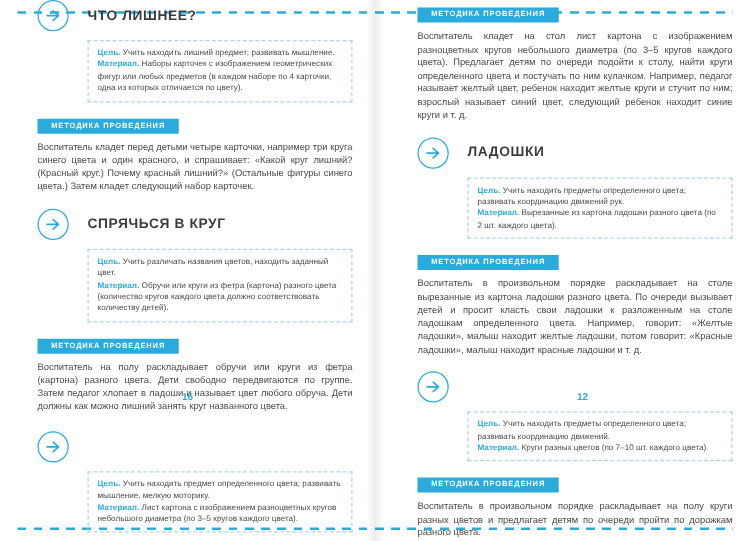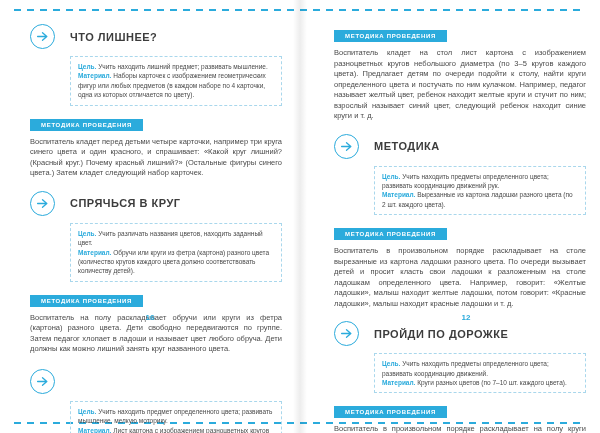--- a/index.html
+++ b/index.html
@@ -17,21 +17,20 @@
     background: repeating-linear-gradient(90deg, #2babdc 0 7px, transparent 7px 13px);
   }
   .dash-top { top: 9px; }
   .dash-bottom { bottom: 9px; }
   .gutter {
     position: absolute; left: 293px; top: 0; width: 14px; height: 100%;
     background: linear-gradient(90deg, rgba(0,0,0,0) 0%, rgba(0,0,0,0.07) 50%, rgba(0,0,0,0) 100%);
   }
   .page {
     position: absolute; top: 0; height: 335px; width: 300px;
-    padding-top: 24px;
   }
   .page-left  { left: 0;   padding-left: 30px; padding-right: 18px; }
   .page-right { left: 316px; padding-left: 18px; padding-right: 30px; }
 
   .section { margin-bottom: 12px; }
   .section-gap { margin-top: 14px; }
 
   .sec-head { display: flex; align-items: center; gap: 15px; margin-bottom: 7px; }
   .circle-icon {
     width: 25px; height: 25px; flex: 0 0 auto;
@@ -136,38 +135,37 @@
       <p class="body-text">Воспитатель кладет на стол лист картона с изображением разноцветных кругов небольшого диаметра (по 3–5 кругов каждого цвета). Предлагает детям по очереди подойти к столу, найти круги определенного цвета и постучать по ним кулачком. Например, педагог называет желтый цвет, ребенок находит желтые круги и стучит по ним; взрослый называет синий цвет, следующий ребенок находит синие круги и т. д.</p>
     </div>
 
     <div class="section">
       <div class="sec-head">
         <div class="circle-icon">
           <svg width="13" height="13" viewBox="0 0 24 24">
               <path d="M3 12 h16 M12 5 l8 7 -8 7" stroke="#2babdc" stroke-width="2.4" fill="none" stroke-linecap="round" stroke-linejoin="round"></path>
             </svg>
         </div>
-        <div class="sec-title">МЕТОДИКА</div>
+        <div class="sec-title">ЛАДОШКИ</div>
       </div>
       <div class="info-box">
         <p class="info-line"><span class="info-label">Цель.</span> <span>Учить находить предметы определенного цвета; развивать координацию движений рук.</span></p>
         <p class="info-line"><span class="info-label">Материал.</span> <span>Вырезанные из картона ладошки разного цвета (по 2 шт. каждого цвета).</span></p>
       </div>
       <div class="badge">МЕТОДИКА ПРОВЕДЕНИЯ</div>
       <p class="body-text">Воспитатель в произвольном порядке раскладывает на столе вырезанные из картона ладошки разного цвета. По очереди вызывает детей и просит класть свои ладошки к разложенным на столе ладошкам определенного цвета. Например, говорит: «Желтые ладошки», малыш находит желтые ладошки, потом говорит: «Красные ладошки», малыш находит красные ладошки и т. д.</p>
     </div>
 
     <div class="section">
       <div class="sec-head">
         <div class="circle-icon">
           <svg width="13" height="13" viewBox="0 0 24 24">
               <path d="M3 12 h16 M12 5 l8 7 -8 7" stroke="#2babdc" stroke-width="2.4" fill="none" stroke-linecap="round" stroke-linejoin="round"></path>
             </svg>
         </div>
-        <div class="sec-title">ПРОЙДИ ПО ДОРОЖКЕ</div>
       </div>
       <div class="info-box">
         <p class="info-line"><span class="info-label">Цель.</span> <span>Учить находить предметы определенного цвета; развивать координацию движений.</span></p>
         <p class="info-line"><span class="info-label">Материал.</span> <span>Круги разных цветов (по 7–10 шт. каждого цвета).</span></p>
       </div>
       <div class="badge">МЕТОДИКА ПРОВЕДЕНИЯ</div>
       <p class="body-text">Воспитатель в произвольном порядке раскладывает на полу круги разных цветов и предлагает детям по очереди пройти по дорожкам разного цвета.</p>
     </div>
 
     <div class="page-number">12</div>

